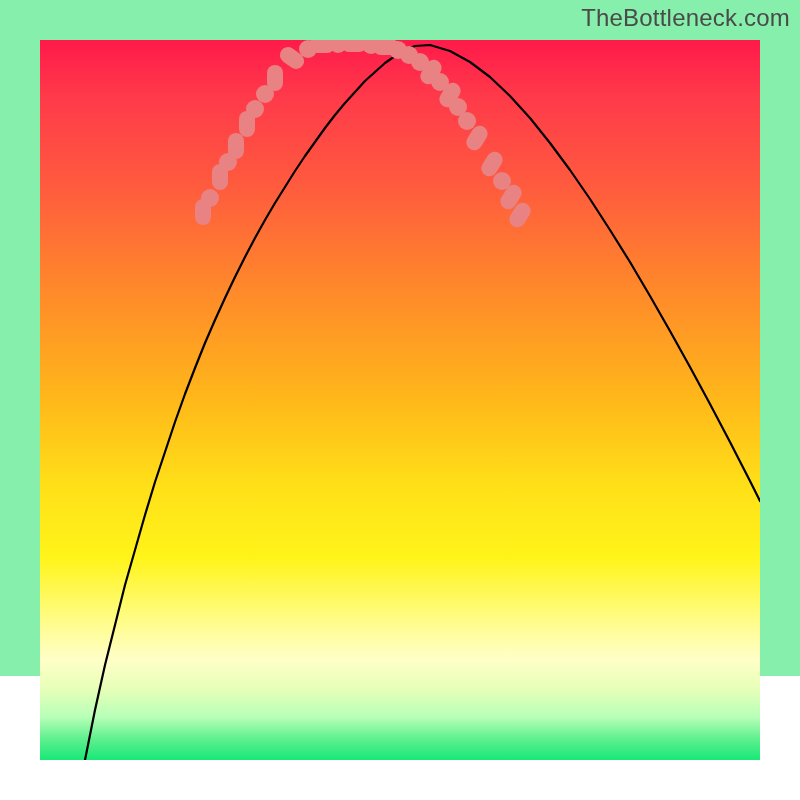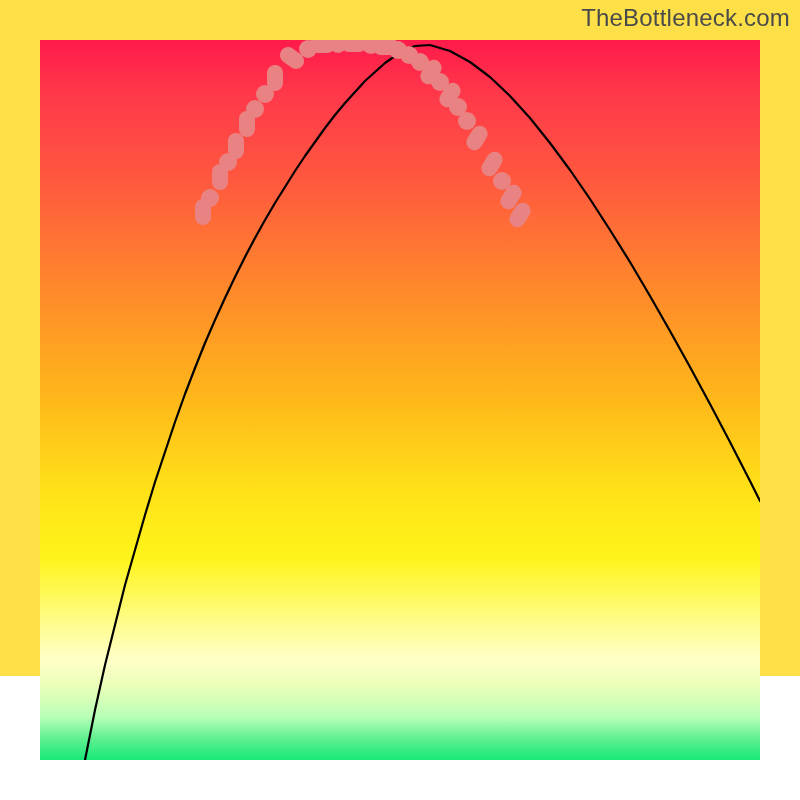--- a/index.html
+++ b/index.html
@@ -6,21 +6,21 @@
     margin: 0;
     padding: 0;
     width: 800px;
     height: 800px;
     overflow: hidden;
     font-family: Arial, Helvetica, sans-serif;
   }
   .frame {
     width: 800px;
     height: 676px;
-    background: #fde047;
+    background: #86efac;
     position: relative;
   }
   .watermark {
     position: absolute;
     top: 4px;
     right: 10px;
     color: #4a4a4a;
     font-size: 24px;
     font-weight: 400;
     letter-spacing: 0.2px;

